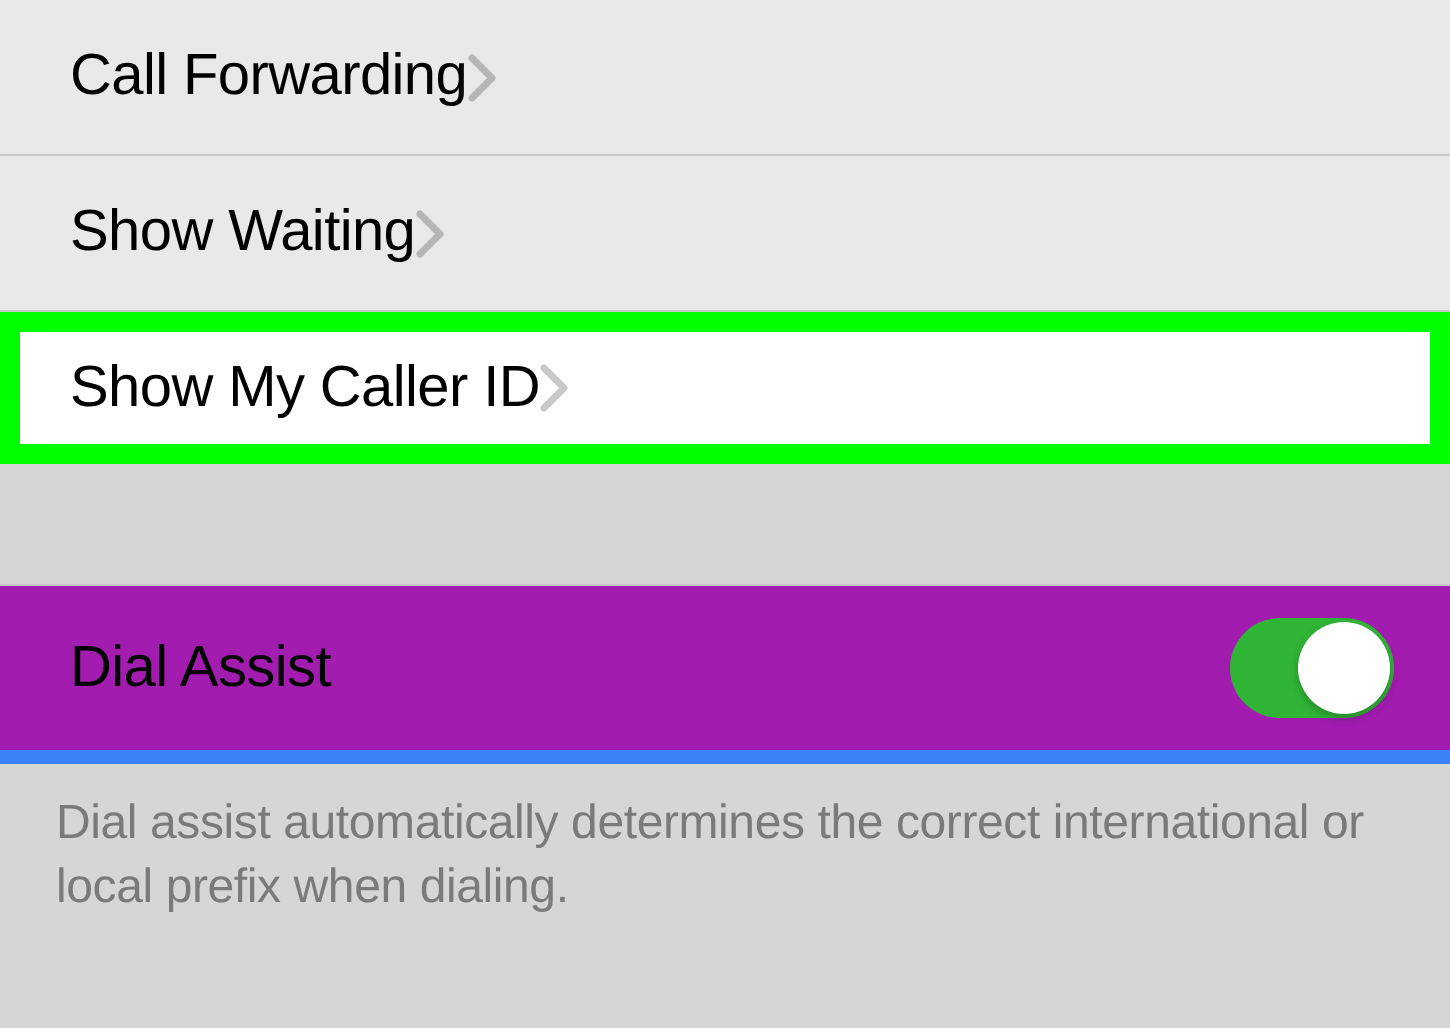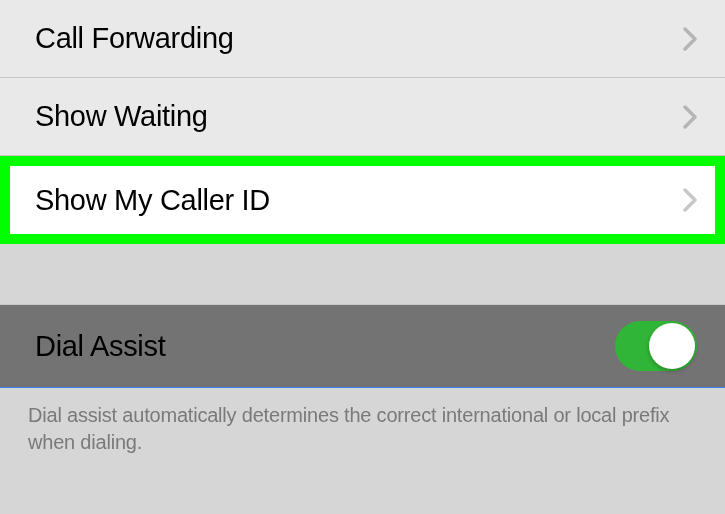--- a/index.html
+++ b/index.html
@@ -13,21 +13,21 @@
       font-family: -apple-system, BlinkMacSystemFont, "Helvetica Neue", sans-serif;
       background: #d6d6d6;
       overflow: hidden;
     }
     .section-top {
       background: #e9e9e9;
     }
     .row {
       display: flex;
       align-items: center;
-      justify-content: space-between;
+      justify-content: flex-start;
       height: 78px;
       padding: 0 28px 0 35px;
       border-bottom: 1px solid #c8c8c8;
     }
     .row.last {
       border-bottom: none;
     }
     .row-label {
       font-size: 29px;
       font-weight: 400;
@@ -42,33 +42,33 @@
     .chevron svg {
       width: 100%;
       height: 100%;
       display: block;
     }
     .highlight-wrapper {
       border: 10px solid #00ff00;
       background: #ffffff;
     }
     .highlight-wrapper .row {
-      height: 68px;
+      height: 56px;
       border-bottom: none;
       background: #ffffff;
       padding: 0 18px 0 25px;
     }
     .spacer {
       height: 60px;
       background: #d6d6d6;
     }
     .section-bottom {
-      background: #737373;
+      background: #a21caf;
       border-top: 1px solid #c8c8c8;
-      border-bottom: 1px solid #3b82f6;
+      border-bottom: 7px solid #3b82f6;
       text-align: center;
     }
     .row-toggle {
       display: flex;
       align-items: center;
       justify-content: space-between;
       height: 82px;
       padding: 0 28px 0 35px;
     }
     .toggle {
@@ -84,21 +84,21 @@
       width: 46px;
       height: 46px;
       border-radius: 50%;
       background: #ffffff;
       top: 2px;
       right: 2px;
       box-shadow: 0 2px 4px rgba(0,0,0,0.25);
     }
     .footer-text {
       padding: 14px 28px 20px 28px;
-      font-size: 20px;
+      font-size: 24px;
       color: #7a7a7a;
       line-height: 1.35;
       background: #d6d6d6;
       letter-spacing: -0.2px;
     }
   </style>
 </head>
 <body>
 
 <div class="section-top">

